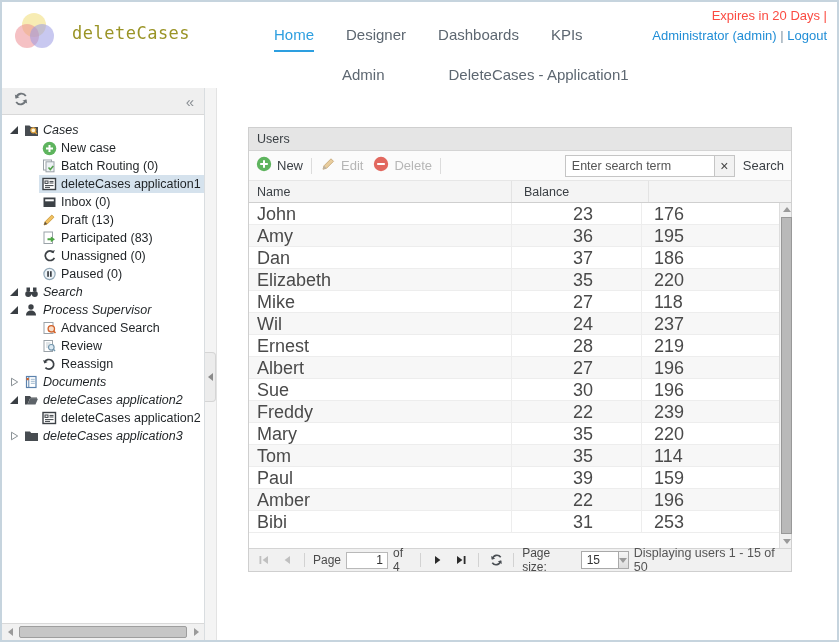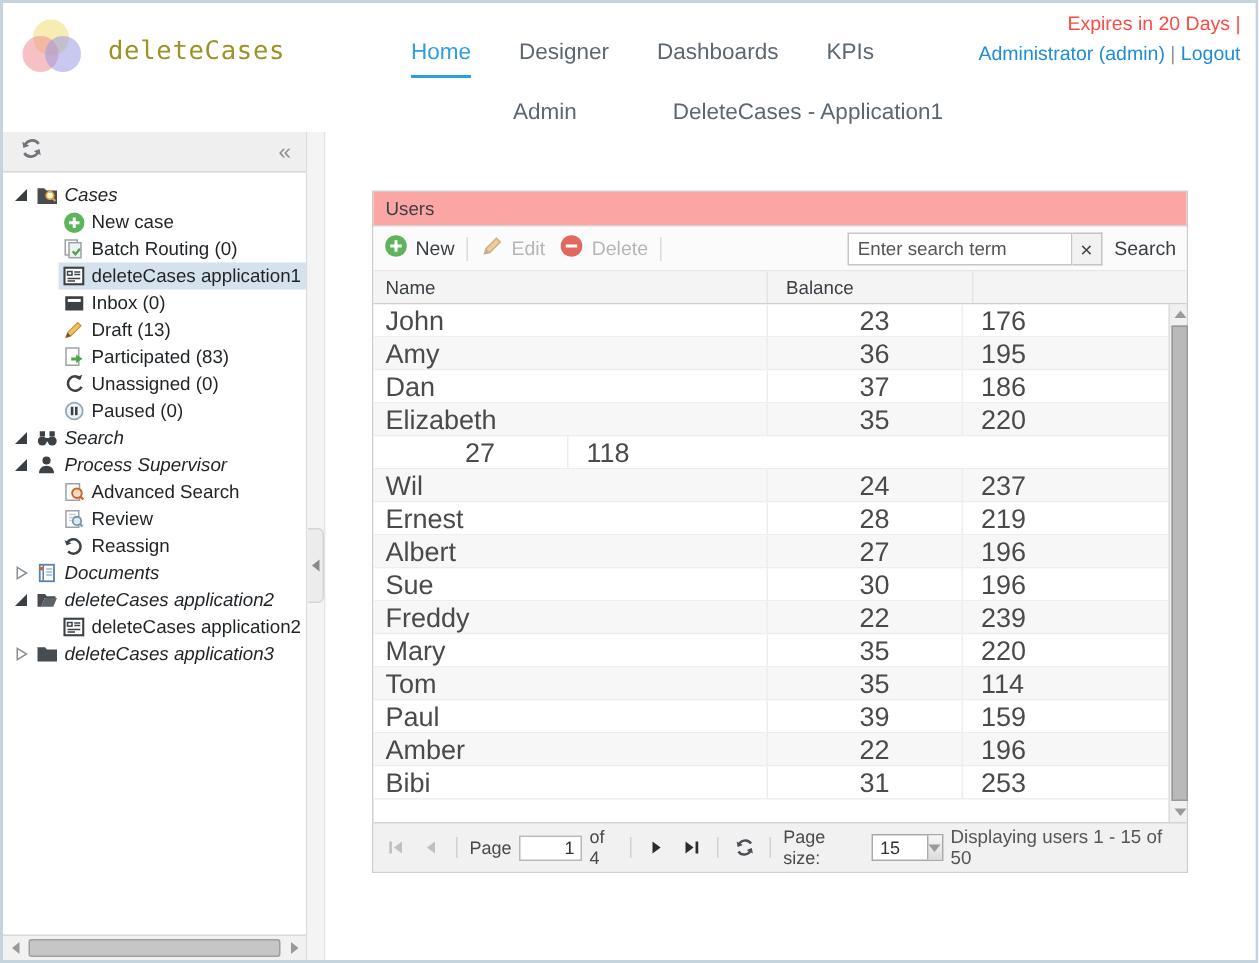--- a/index.html
+++ b/index.html
@@ -39,21 +39,21 @@
   .lvl1 { padding-left:23px; }
   .side-hscroll { height:17px; flex:none; background:#f1f1f1; border-top:1px solid #d9d9d9; position:relative; }
   .hs-arrow { position:absolute; top:0; width:16px; height:16px; display:flex; align-items:center; justify-content:center; cursor:pointer; }
   .hs-thumb { position:absolute; left:17px; right:17px; top:2px; height:12px; background:#c6c6c6; border:1px solid #9e9e9e; border-radius:2px; cursor:pointer; }
 
   .splitter { width:12px; flex:none; background:#f4f4f4; border-right:1px solid #e3e3e3; position:relative; cursor:col-resize; }
   .split-handle { position:absolute; top:264px; left:0; width:11px; height:50px; background:#ececec; border:1px solid #d5d5d5; border-left:none; border-radius:0 4px 4px 0; display:flex; align-items:center; justify-content:center; cursor:pointer; }
 
   .main { flex:1; background:#fff; position:relative; }
   .panel { position:absolute; left:31px; top:39px; width:544px; border:1px solid #cfcfcf; background:#fff; }
-  .panel-hd { height:23px; line-height:23px; background:#fca5a5; border-bottom:1px solid #d4d4d4; padding-left:8px; font-size:12.5px; color:#3a3f44; }
+  .panel-hd { height:23px; line-height:23px; background:#e5e5e5; border-bottom:1px solid #d4d4d4; padding-left:8px; font-size:12.5px; color:#3a3f44; }
   .panel-tb { height:30px; background:#fbfbfb; border-bottom:1px solid #e6e6e6; display:flex; align-items:center; padding:0 7px; font-size:13px; color:#3a3f44; }
   .tbtn { display:flex; align-items:center; gap:5px; cursor:pointer; }
   .tbtn .lbl-off { color:#b6b6b6; }
   .tsep { width:1px; height:16px; background:#dcdcdc; margin:0 8px; flex:none; }
   .tspacer { flex:1; }
   .search-input { width:150px; height:22px; border:1px solid #c5c5c5; font-size:12.5px; padding:1px 6px; color:#444; font-family:"Liberation Sans",sans-serif; }
   .search-input::placeholder { color:#555; opacity:1; }
   .xbtn { width:20px; height:22px; border:1px solid #c5c5c5; border-left:none; background:#f2f2f2; display:flex; align-items:center; justify-content:center; font-size:14px; color:#444; cursor:pointer; }
   .search-lbl { margin-left:8px; cursor:pointer; }
 
@@ -66,21 +66,21 @@
   .grid-wrap { display:flex; }
   .grid-rows { width:530px; }
   .grid-row { display:flex; height:22px; line-height:22px; border-bottom:1px solid #ededed; font-size:18px; color:#4a4a4a; background:#fff; cursor:pointer; }
   .grid-row.alt { background:#f7f7f7; }
   .grid-row .c { border-right:1px solid #ededed; overflow:hidden; white-space:nowrap; }
   .grid-row .c:last-child { border-right:none; }
   .vscroll { width:14px; height:345px; background:#f0f0f0; border-left:1px solid #ddd; position:relative; }
   .vs-arrow { position:absolute; left:0; width:13px; height:13px; display:flex; align-items:center; justify-content:center; cursor:pointer; }
   .vs-thumb { position:absolute; left:1px; width:11px; top:14px; bottom:14px; background:#b9b9b9; border:1px solid #989898; cursor:pointer; }
 
-  .panel-ft { height:33px; background:#f1f1f1; border-top:1px solid #d4d4d4; display:flex; align-items:center; padding:0 6px; font-size:12px; color:#4a4a4a; gap:5px; }
+  .panel-ft { height:23px; background:#f1f1f1; border-top:1px solid #d4d4d4; display:flex; align-items:center; padding:0 6px; font-size:12px; color:#4a4a4a; gap:5px; }
   .pbtn { display:flex; align-items:center; justify-content:center; width:18px; height:18px; cursor:pointer; flex:none; }
   .fsep { width:1px; height:14px; background:#d2d2d2; margin:0 3px; flex:none; }
   .pg-input { width:42px; height:17px; border:1px solid #b9b9b9; font-size:12px; text-align:right; padding:0 4px; color:#333; font-family:"Liberation Sans",sans-serif; }
   .psel { display:flex; width:48px; height:18px; border:1px solid #a9a9a9; background:#fff; cursor:pointer;gap:18px; }
   .psel-val { flex:1; font-size:12px; padding:1px 0 0 5px; color:#333; }
   .psel-btn { width:16px; background:linear-gradient(#f6f6f6,#dcdcdc); border-left:1px solid #a9a9a9; display:flex; align-items:center; justify-content:center; }
   .ft-status { margin-left:auto; color:#555; font-size:12.5px; }
 
   .tri-up    { width:0;height:0;border-left:4px solid transparent;border-right:4px solid transparent;border-bottom:5px solid #9a9a9a; }
   .tri-down  { width:0;height:0;border-left:4px solid transparent;border-right:4px solid transparent;border-top:5px solid #9a9a9a; }
@@ -470,20 +470,21 @@
                 <div class="c c-name">Dan</div>
                 <div class="c c-age">37</div>
                 <div class="c c-bal">186</div>
               </div>
               <div class="grid-row alt">
                 <div class="c c-name">Elizabeth</div>
                 <div class="c c-age">35</div>
                 <div class="c c-bal">220</div>
               </div>
               <div class="grid-row">
+                <div class="c c-name">Mike</div>
                 <div class="c c-age">27</div>
                 <div class="c c-bal">118</div>
               </div>
               <div class="grid-row alt">
                 <div class="c c-name">Wil</div>
                 <div class="c c-age">24</div>
                 <div class="c c-bal">237</div>
               </div>
               <div class="grid-row">
                 <div class="c c-name">Ernest</div>

